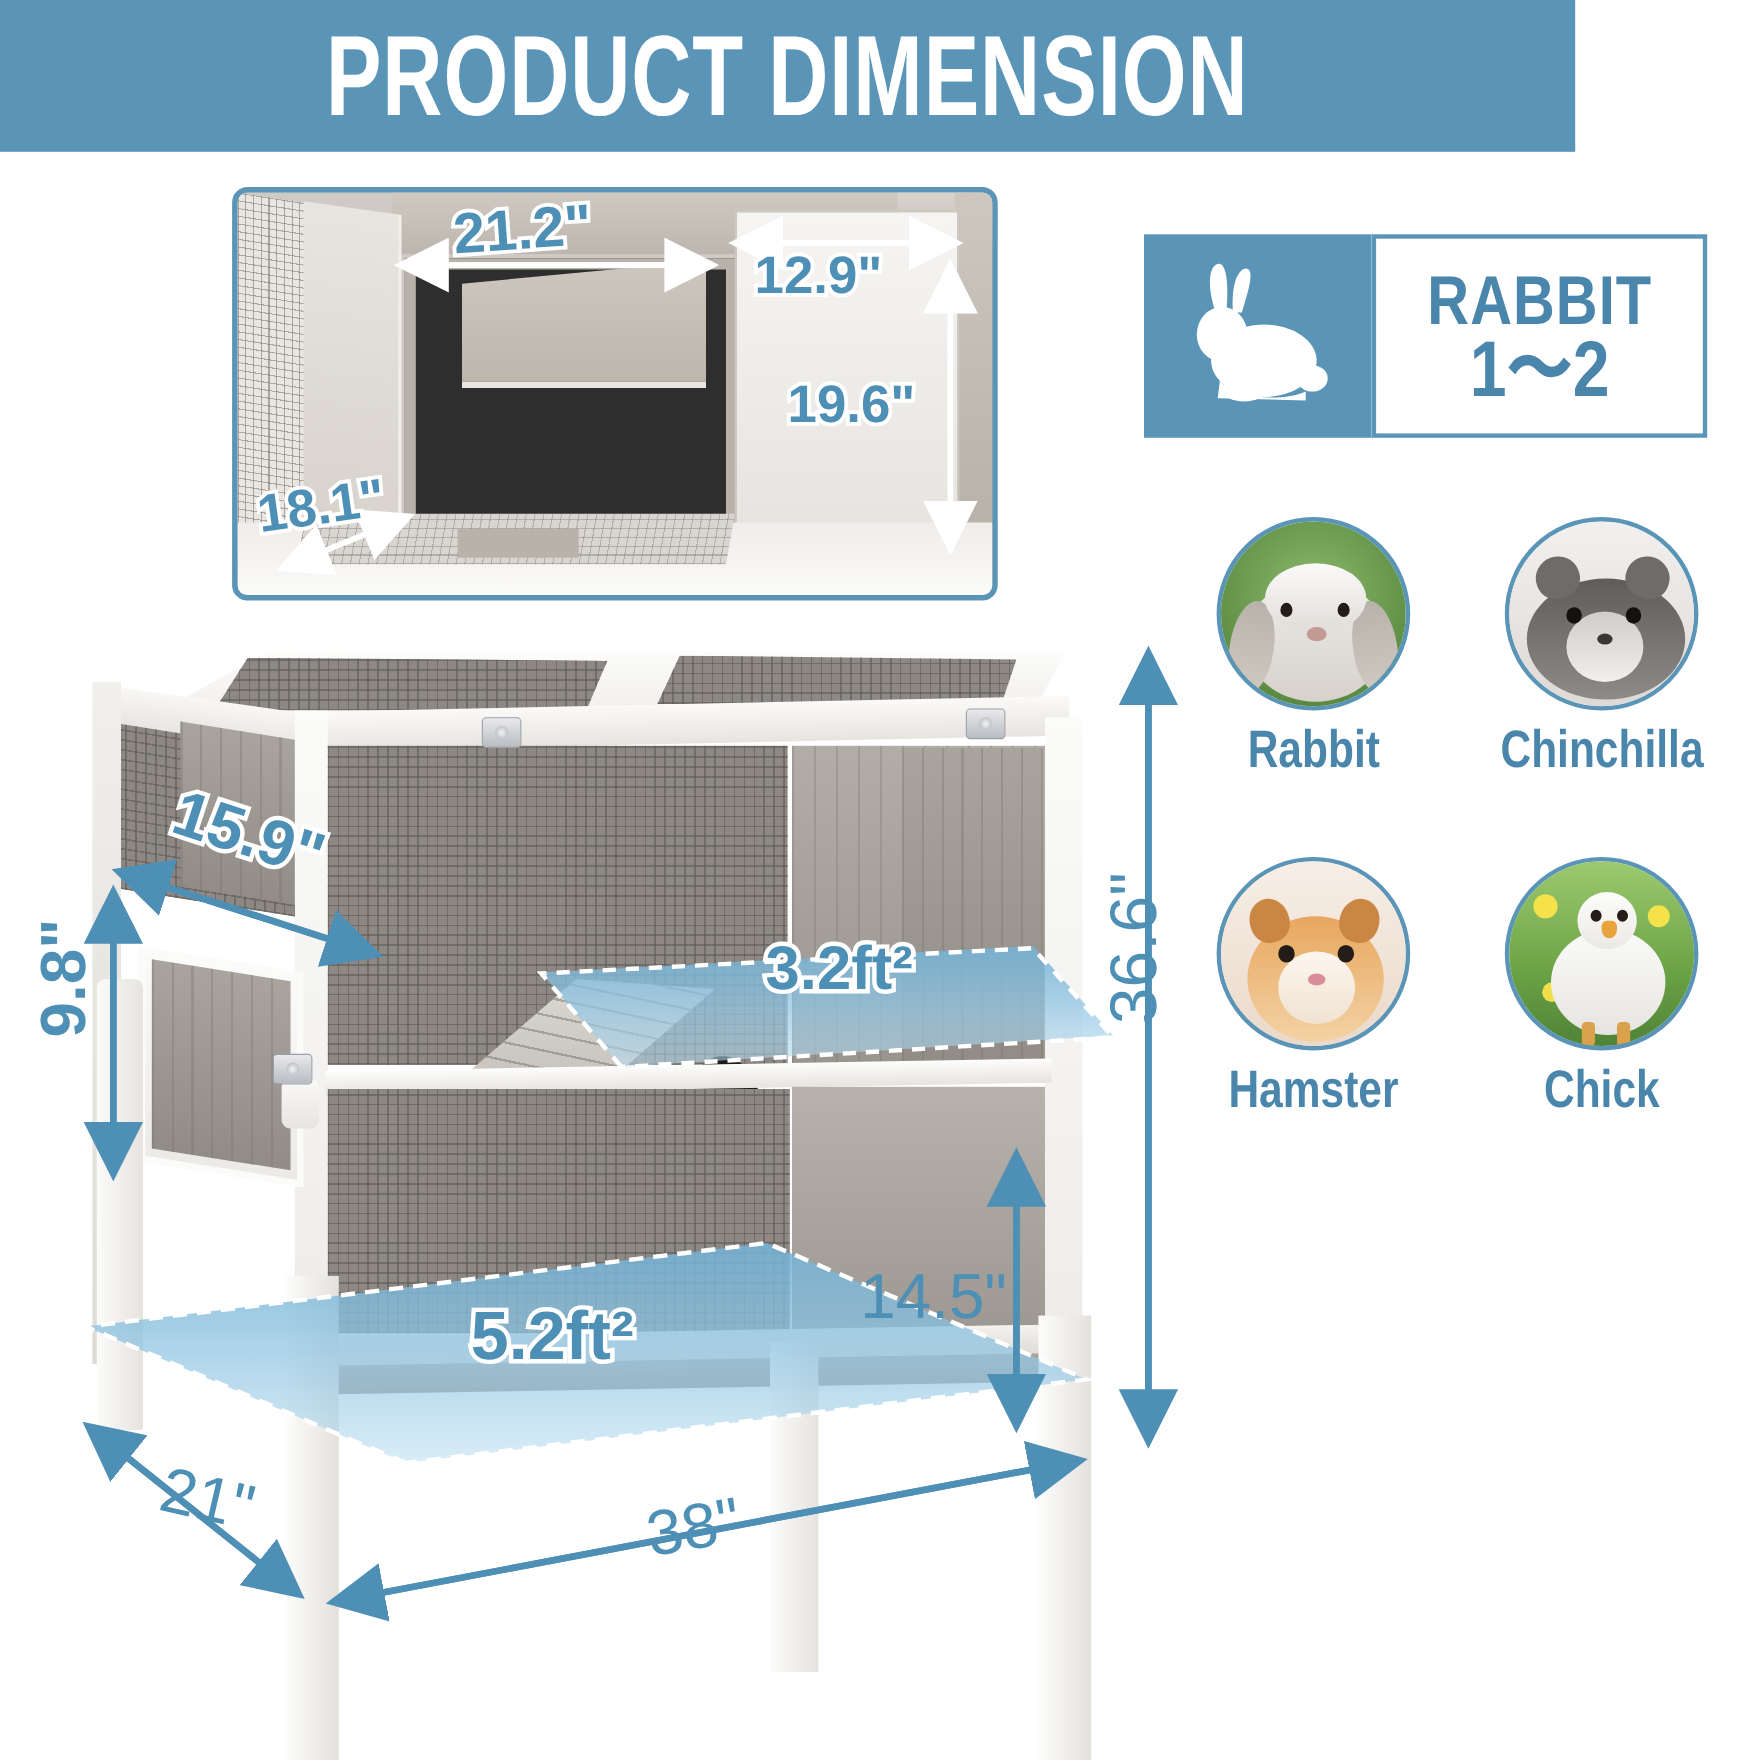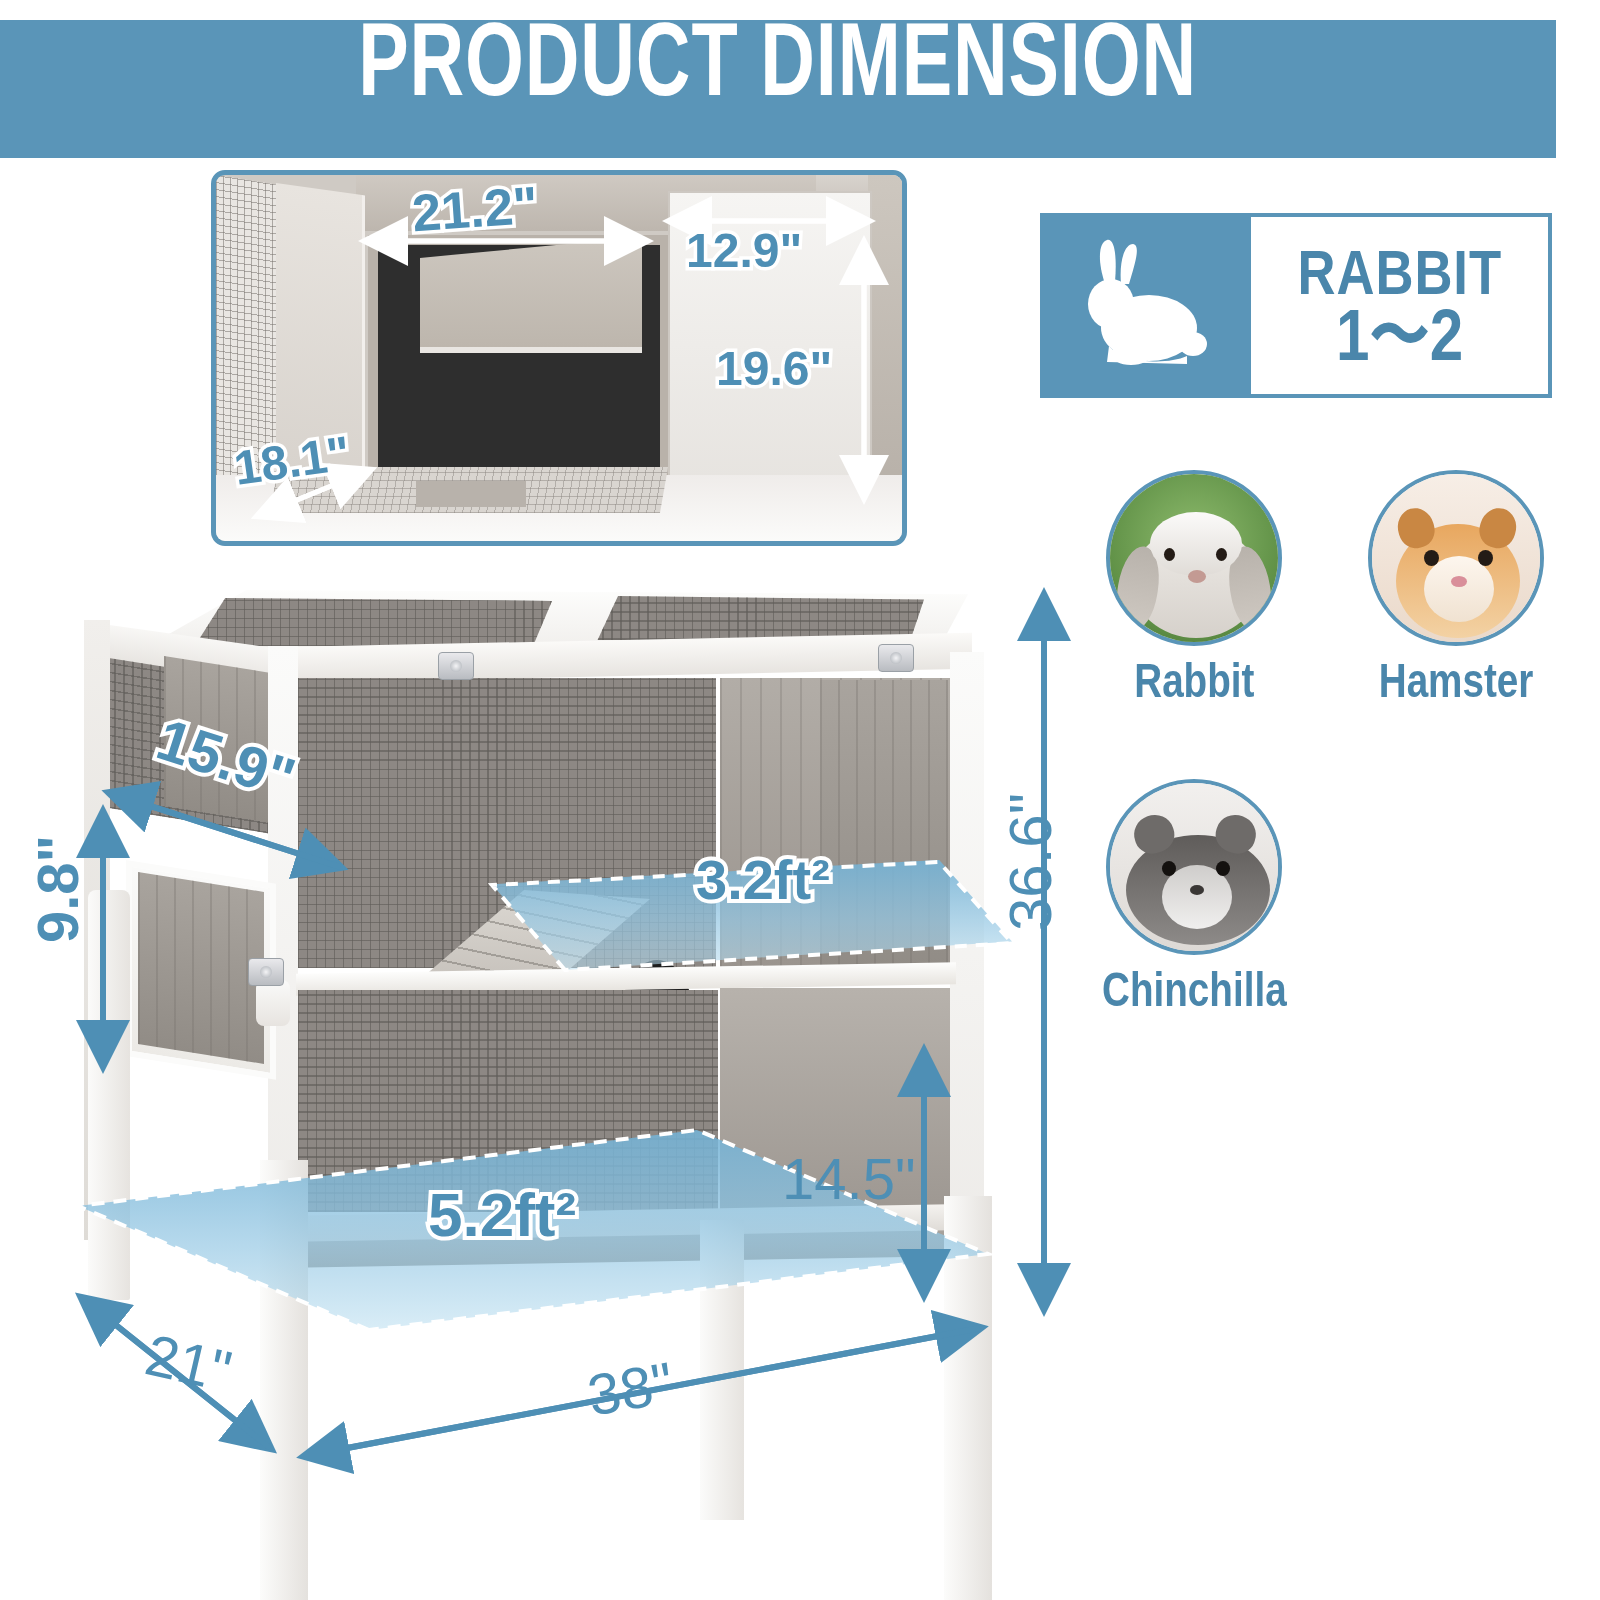--- a/index.html
+++ b/index.html
@@ -4,23 +4,23 @@
 <style>
   html,body{margin:0;padding:0;}
   body{
     width:1600px;height:1600px;position:relative;overflow:hidden;
     background:#ffffff;
     font-family:"Liberation Sans", sans-serif;
   }
 
   
   #header-band{
-    position:absolute;left:0;top:0;width:1556px;height:138px;
+    position:absolute;left:0;top:0;width:1432px;height:138px;
     background:#5a95b8;
-    display:flex;justify-content:center;margin-top:20px;
+    display:flex;align-items:center;justify-content:center;
   }
   #header-title{
     color:#ffffff;
     font-family:"Liberation Sans Narrow","Liberation Sans",sans-serif;
     font-weight:bold;
     font-size:88px;
     letter-spacing:1px;
     transform:scaleX(0.86) scaleY(1.18);
     transform-origin:center center;
     white-space:nowrap;
@@ -321,47 +321,63 @@
       <div class="eye" style="left:54px;top:74px;width:11px;height:13px;"></div>
       <div class="eye" style="left:106px;top:74px;width:11px;height:13px;"></div>
       <div class="nose" style="left:78px;top:96px;width:18px;height:13px;background:#c39a93;"></div>
     </div>
     <div class="animal-label">Rabbit</div>
   </div>
 
 
   <div class="animal-cell">
     <div class="animal-circle">
+      <div class="art bgWhite"></div>
+      <div class="body-oval" style="left:16px;top:52px;width:144px;height:110px;background:linear-gradient(180deg,#5f5c5a,#8d8a88);"></div>
+      <div class="ear" style="left:24px;top:32px;width:40px;height:38px;background:#6e6b69;transform:rotate(-20deg);"></div>
+      <div class="ear" style="left:106px;top:32px;width:40px;height:38px;background:#6e6b69;transform:rotate(20deg);"></div>
+      <div class="body-oval" style="left:52px;top:82px;width:70px;height:64px;background:linear-gradient(180deg,#cfcdcb,#f0efee);"></div>
+      <div class="eye" style="left:52px;top:78px;width:14px;height:15px;background:#14110f;"></div>
+      <div class="eye" style="left:106px;top:78px;width:14px;height:15px;background:#14110f;"></div>
+      <div class="nose" style="left:80px;top:102px;width:14px;height:10px;background:#3a3735;"></div>
+    </div>
+    <div class="animal-label">Chinchilla</div>
+  </div>
+
+  <div class="animal-cell">
+    <div class="animal-circle">
       <div class="art bgSoft"></div>
       <div class="body-oval" style="left:24px;top:50px;width:124px;height:114px;background:linear-gradient(180deg,#e8a75f,#f3d2a4);"></div>
       <div class="ear" style="left:26px;top:34px;width:36px;height:40px;background:#c98743;transform:rotate(-16deg);"></div>
       <div class="ear" style="left:108px;top:34px;width:36px;height:40px;background:#c98743;transform:rotate(16deg);"></div>
       <div class="body-oval" style="left:52px;top:82px;width:70px;height:66px;background:linear-gradient(180deg,#fdf6ee,#f0e2d1);"></div>
       <div class="eye" style="left:52px;top:76px;width:15px;height:16px;"></div>
       <div class="eye" style="left:106px;top:76px;width:15px;height:16px;"></div>
       <div class="nose" style="left:79px;top:102px;width:16px;height:11px;background:#d98f9a;"></div>
     </div>
     <div class="animal-label">Hamster</div>
   </div>
 
+
   <div class="animal-cell">
     <div class="animal-circle">
-      <div class="art bgWhite"></div>
-      <div class="body-oval" style="left:16px;top:52px;width:144px;height:110px;background:linear-gradient(180deg,#5f5c5a,#8d8a88);"></div>
-      <div class="ear" style="left:24px;top:32px;width:40px;height:38px;background:#6e6b69;transform:rotate(-20deg);"></div>
-      <div class="ear" style="left:106px;top:32px;width:40px;height:38px;background:#6e6b69;transform:rotate(20deg);"></div>
-      <div class="body-oval" style="left:52px;top:82px;width:70px;height:64px;background:linear-gradient(180deg,#cfcdcb,#f0efee);"></div>
-      <div class="eye" style="left:52px;top:78px;width:14px;height:15px;background:#14110f;"></div>
-      <div class="eye" style="left:106px;top:78px;width:14px;height:15px;background:#14110f;"></div>
-      <div class="nose" style="left:80px;top:102px;width:14px;height:10px;background:#3a3735;"></div>
+      <div class="art bgGrass"></div>
+      <div class="spot" style="left:22px;top:30px;width:22px;height:22px;background:#f5e24a;"></div>
+      <div class="spot" style="left:126px;top:40px;width:20px;height:20px;background:#f5e24a;"></div>
+      <div class="spot" style="left:30px;top:110px;width:18px;height:18px;background:#f0de4b;"></div>
+      <div class="body-oval" style="left:38px;top:62px;width:104px;height:96px;background:linear-gradient(180deg,#fbfbf9,#e6e4e0);"></div>
+      <div class="body-oval" style="left:62px;top:28px;width:54px;height:52px;background:linear-gradient(180deg,#fdfdfc,#ebe9e5);"></div>
+      <div class="eye" style="left:74px;top:44px;width:10px;height:11px;"></div>
+      <div class="eye" style="left:98px;top:44px;width:10px;height:11px;"></div>
+      <div class="nose" style="left:84px;top:54px;width:14px;height:16px;background:#e9a33c;border-radius:40% 40% 60% 60%;"></div>
+      <div class="body-oval" style="left:66px;top:146px;width:12px;height:22px;background:#d9a24a;border-radius:4px;"></div>
+      <div class="body-oval" style="left:98px;top:146px;width:12px;height:22px;background:#d9a24a;border-radius:4px;"></div>
     </div>
-    <div class="animal-label">Chinchilla</div>
-  </div>
-
-
+    <div class="animal-label">Chick</div>
+  </div>
 
 </div>
 
 <div id="main-product">
 
   <div style="position:absolute;left:28px;top:30px;width:880px;height:70px;
        background:linear-gradient(180deg,#fdfdfc,#eeece9);
        clip-path:polygon(4% 100%, 18% 0%, 100% 6%, 96% 100%);"></div>
 
   <div style="position:absolute;left:112px;top:38px;width:380px;height:48px;

